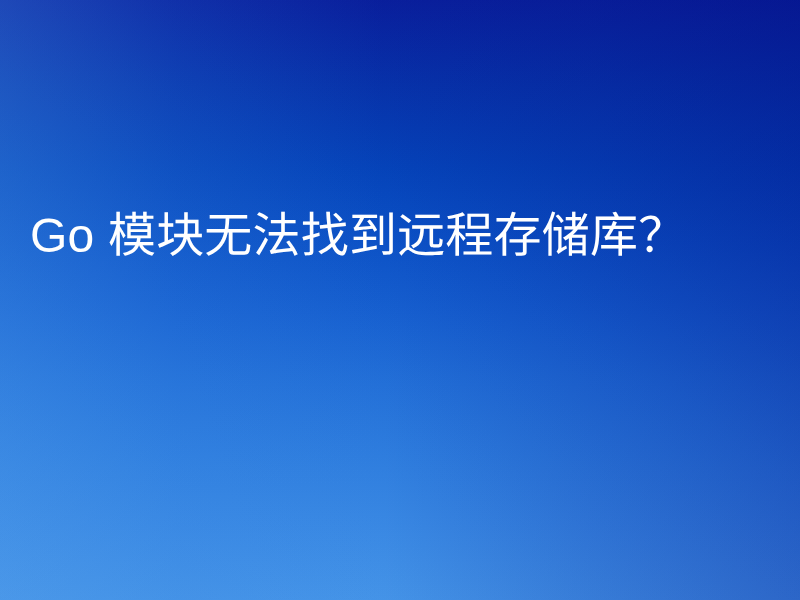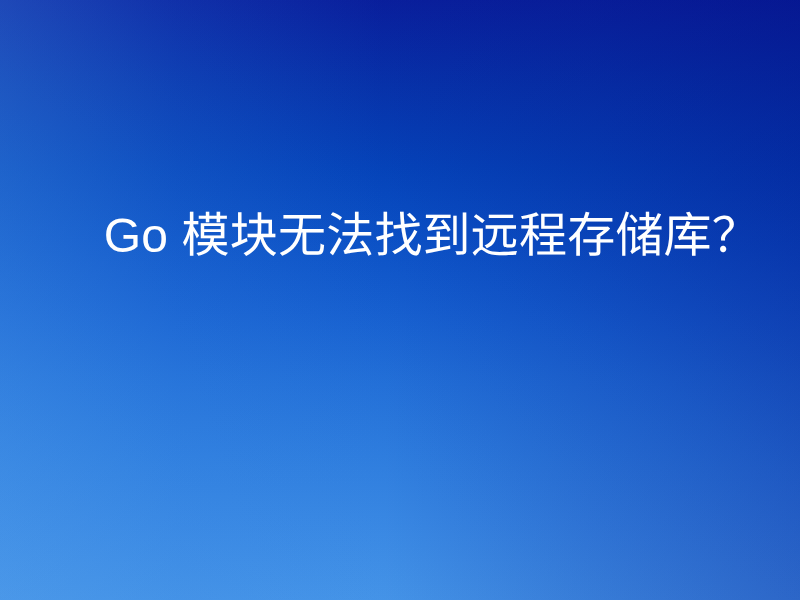--- a/index.html
+++ b/index.html
@@ -70,21 +70,20 @@
     top: 206px;
     width: 730px;
     margin: 0;
     color: #ffffff;
     font-size: 48px;
     font-weight: 400;
     line-height: 60px;
     letter-spacing: 0.2px;
     white-space: pre-wrap;
     word-break: break-word;
-    text-align: right;
   }
 </style>
 </head>
 <body>
 
 <div id="card">
 
   <div class="grad-vertical"></div>
   <div class="grad-horizontal"></div>
   <div class="grad-diagonal"></div>

